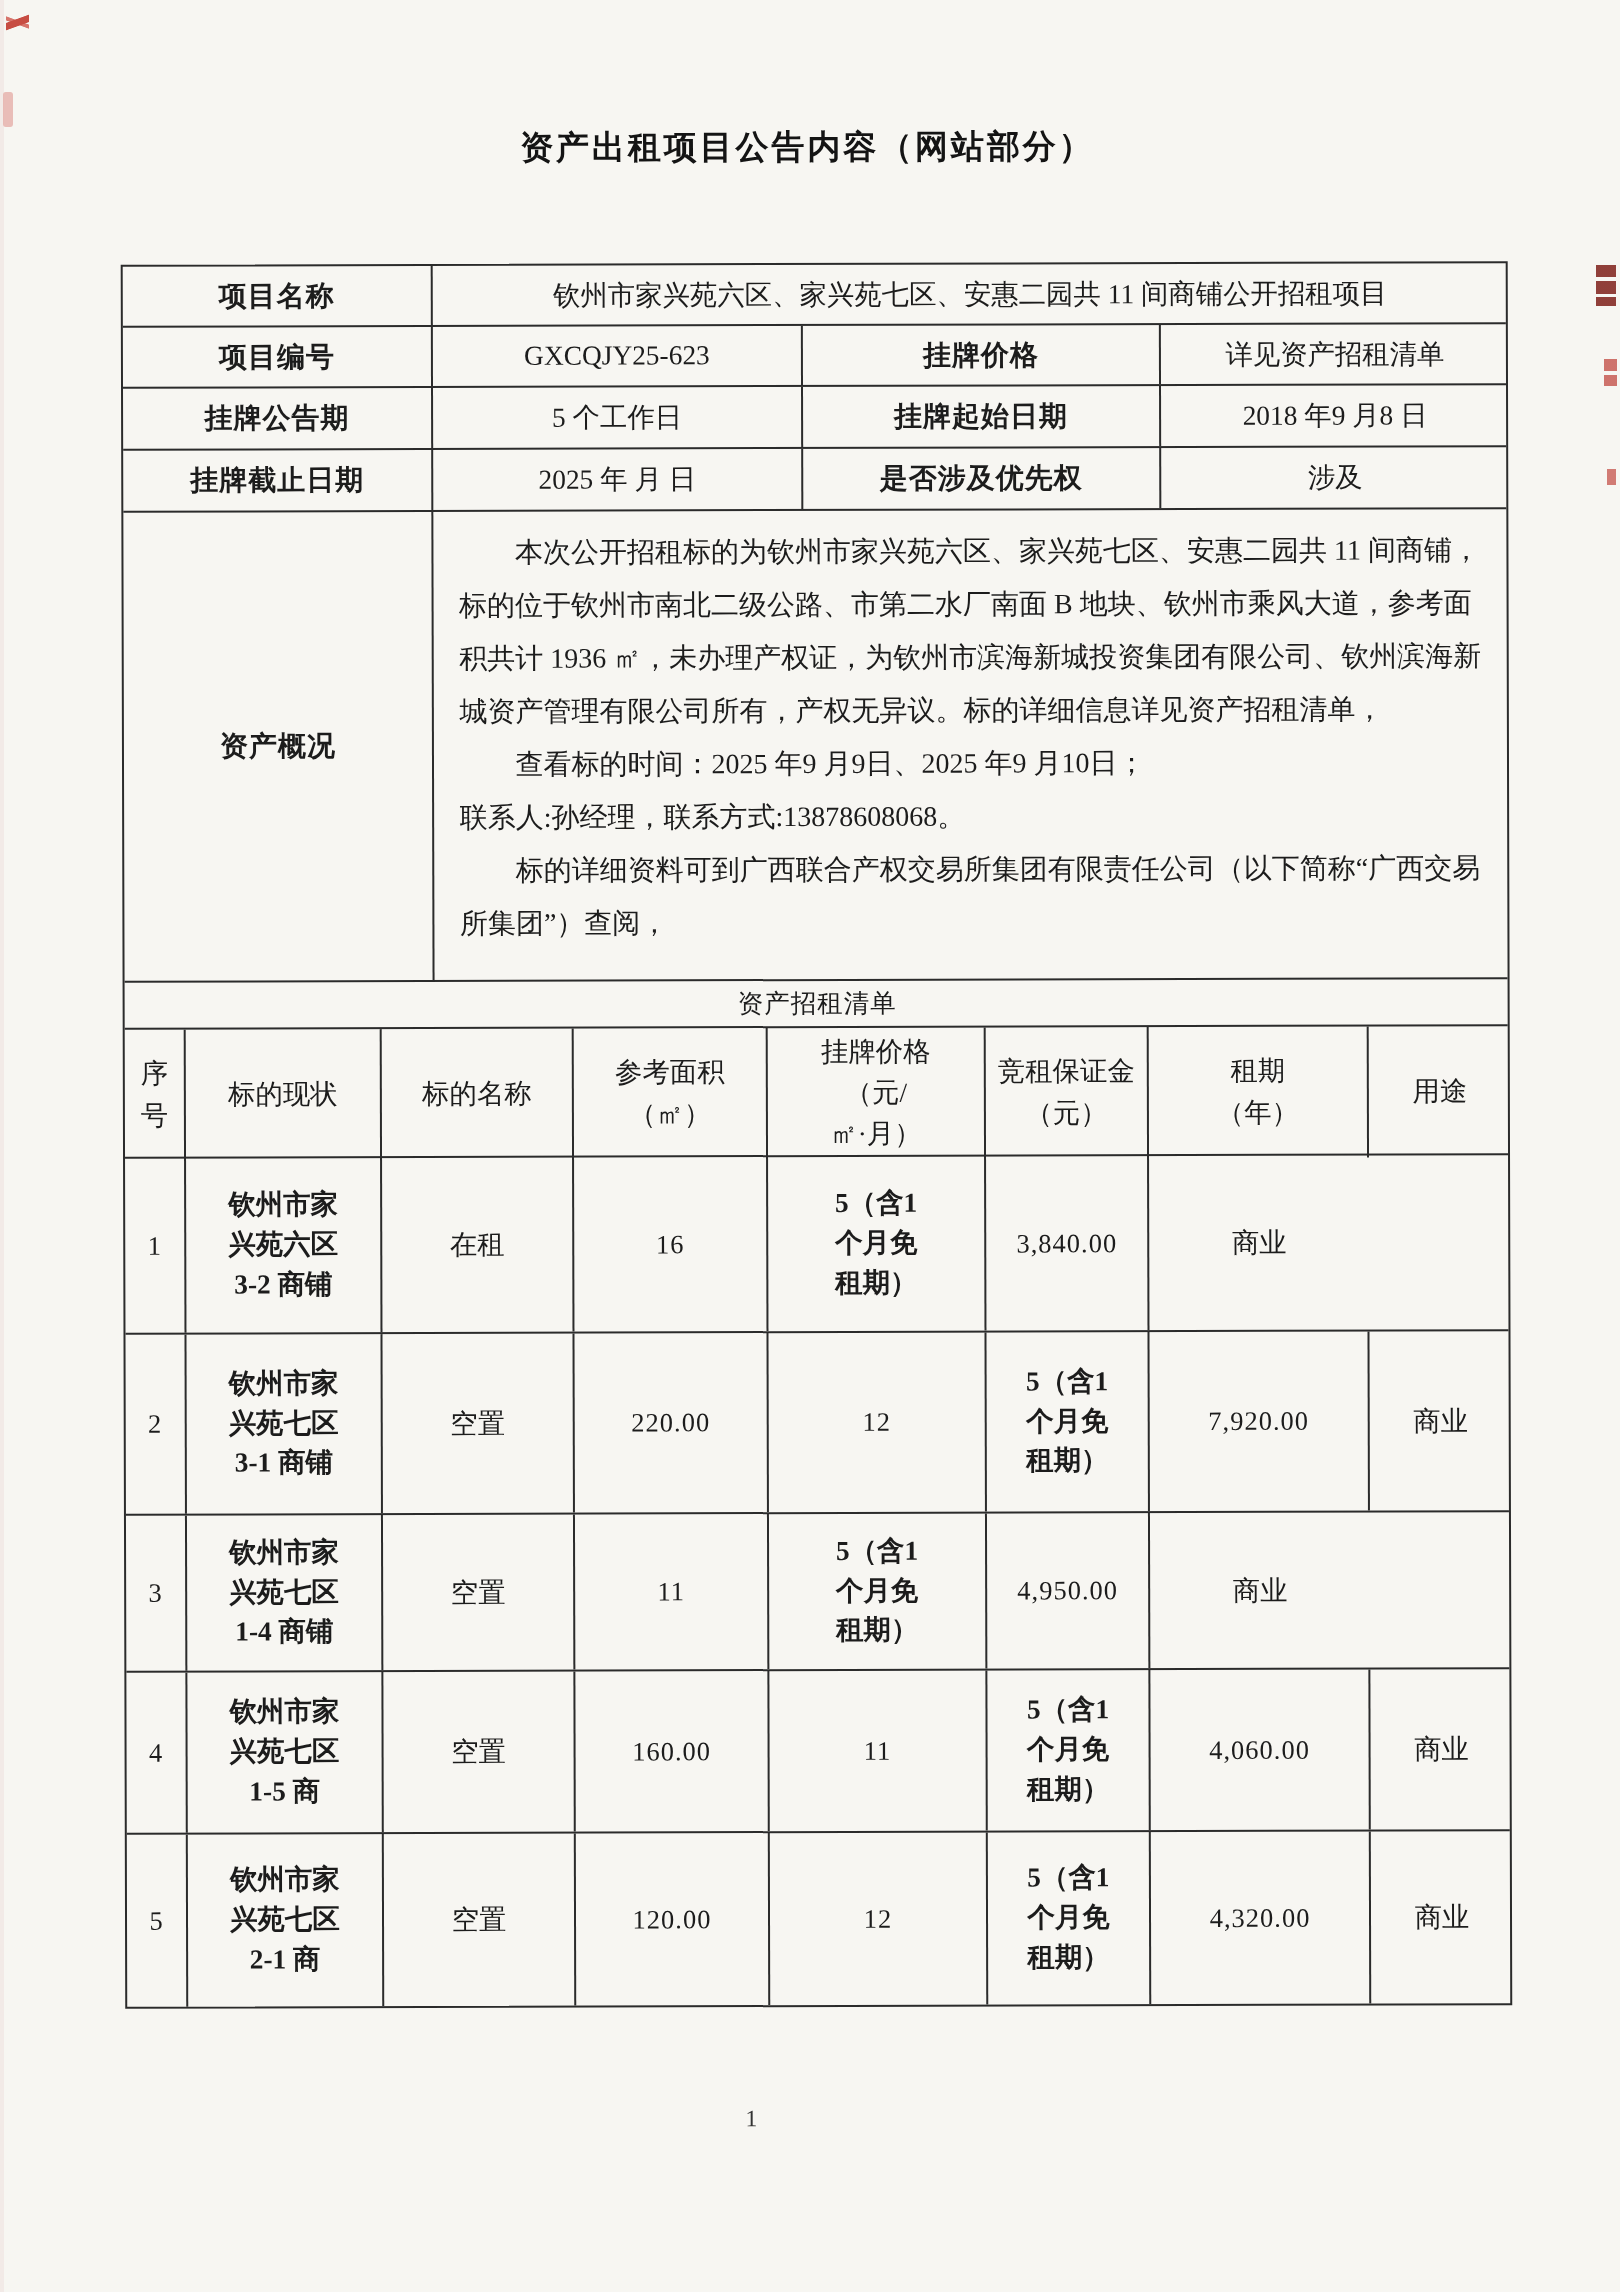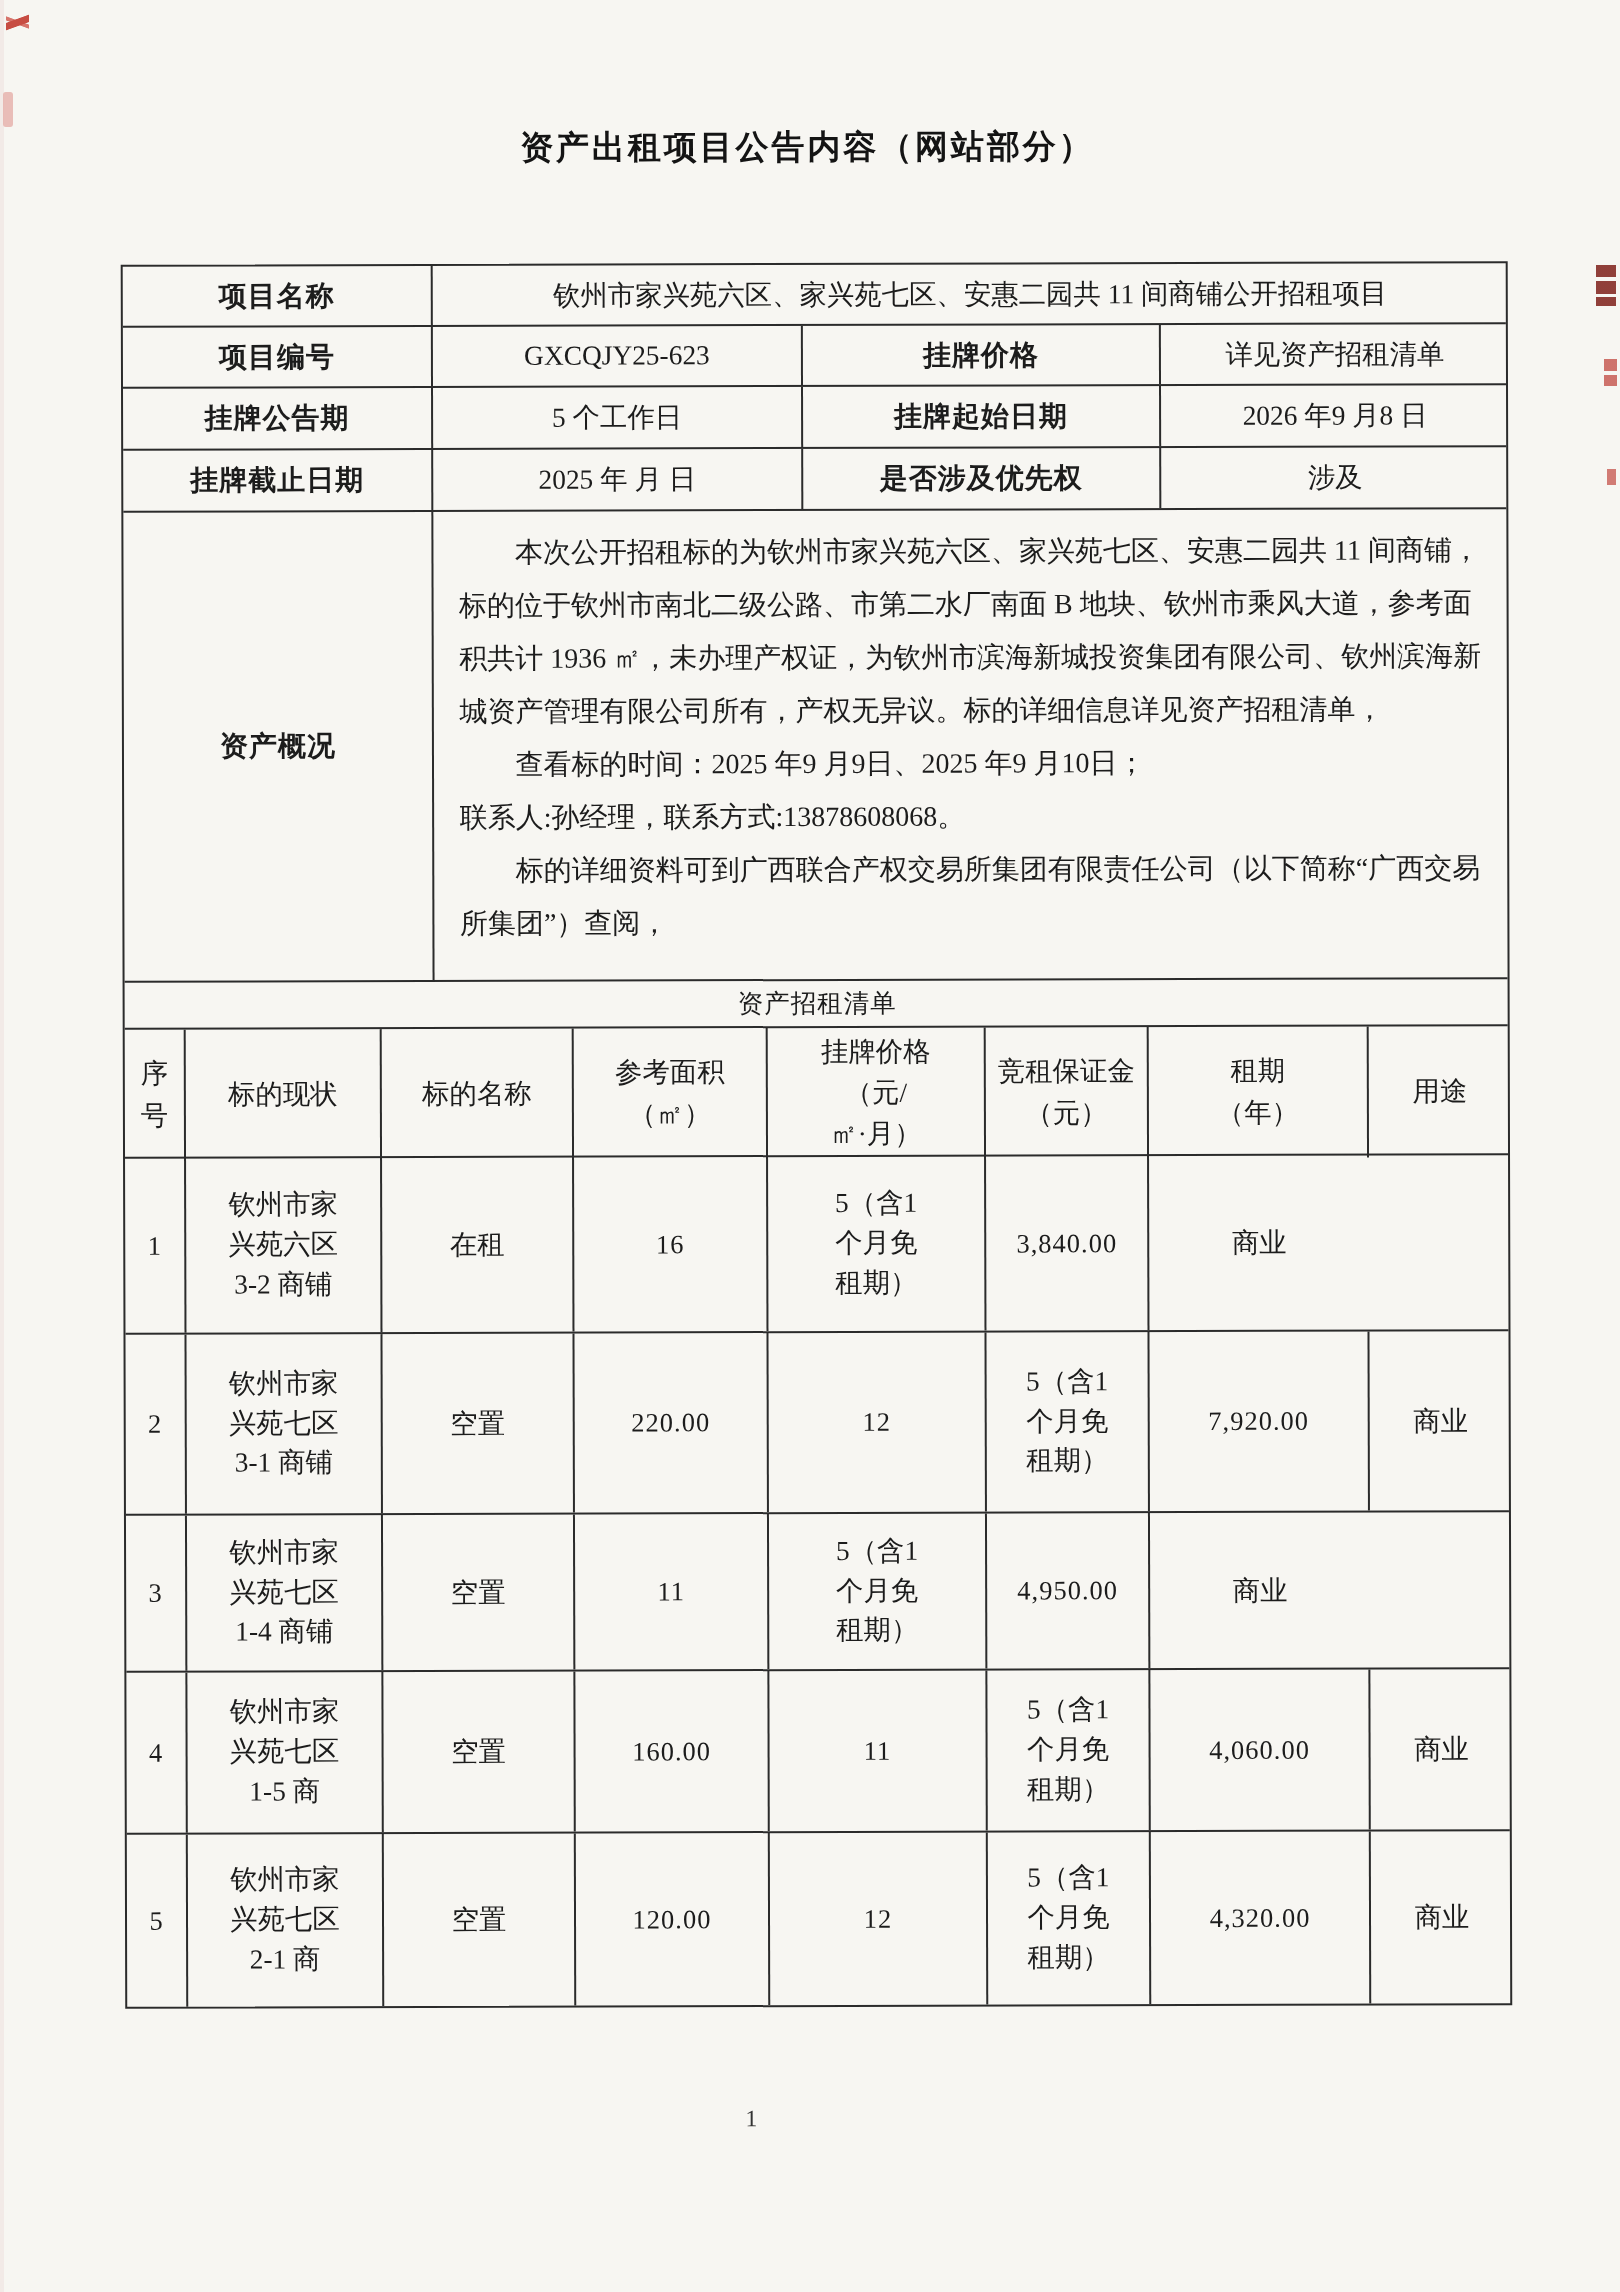--- a/index.html
+++ b/index.html
@@ -45,21 +45,21 @@
     text-align:center;
     font-size:27.4px;
     padding:3.9px 5.9px;
   }
   .cell:last-child{border-right:none;}
   .lbl{
     font-family:"Liberation Sans","DejaVu Sans",sans-serif;
     font-weight:bold;font-size:28px;letter-spacing:1px;
   }
   .val{font-size:27.4px;}
-  .pre{white-space:pre-line;line-height:1.45;}
+  .pre{white-space:pre-line;line-height:1.45;font-weight:bold;}
   .overview-content{
     display:block;
     text-align:left;
     padding:13.7px 25.5px 9.8px 25.5px;
     font-size:28px;line-height:53px;
   }
   .overview-content p{margin:0;}
   .indent{text-indent:2em;}
   .section-title{
     font-family:"Liberation Sans","DejaVu Sans",sans-serif;
@@ -108,21 +108,21 @@
       <div class="cell lbl">项目编号</div>
       <div class="cell val">GXCQJY25-623</div>
       <div class="cell lbl">挂牌价格</div>
       <div class="cell val">详见资产招租清单</div>
     </div>
 
     <div class="row g4" style="height:62px">
       <div class="cell lbl">挂牌公告期</div>
       <div class="cell val">5 个工作日</div>
       <div class="cell lbl">挂牌起始日期</div>
-      <div class="cell val">2026 年9 月8 日</div>
+      <div class="cell val">2018 年9 月8 日</div>
     </div>
 
     <div class="row g4" style="height:62px">
       <div class="cell lbl">挂牌截止日期</div>
       <div class="cell val">2025 年  月  日</div>
       <div class="cell lbl">是否涉及优先权</div>
       <div class="cell val">涉及</div>
     </div>
 
     <div class="row g2" style="height:470px">

